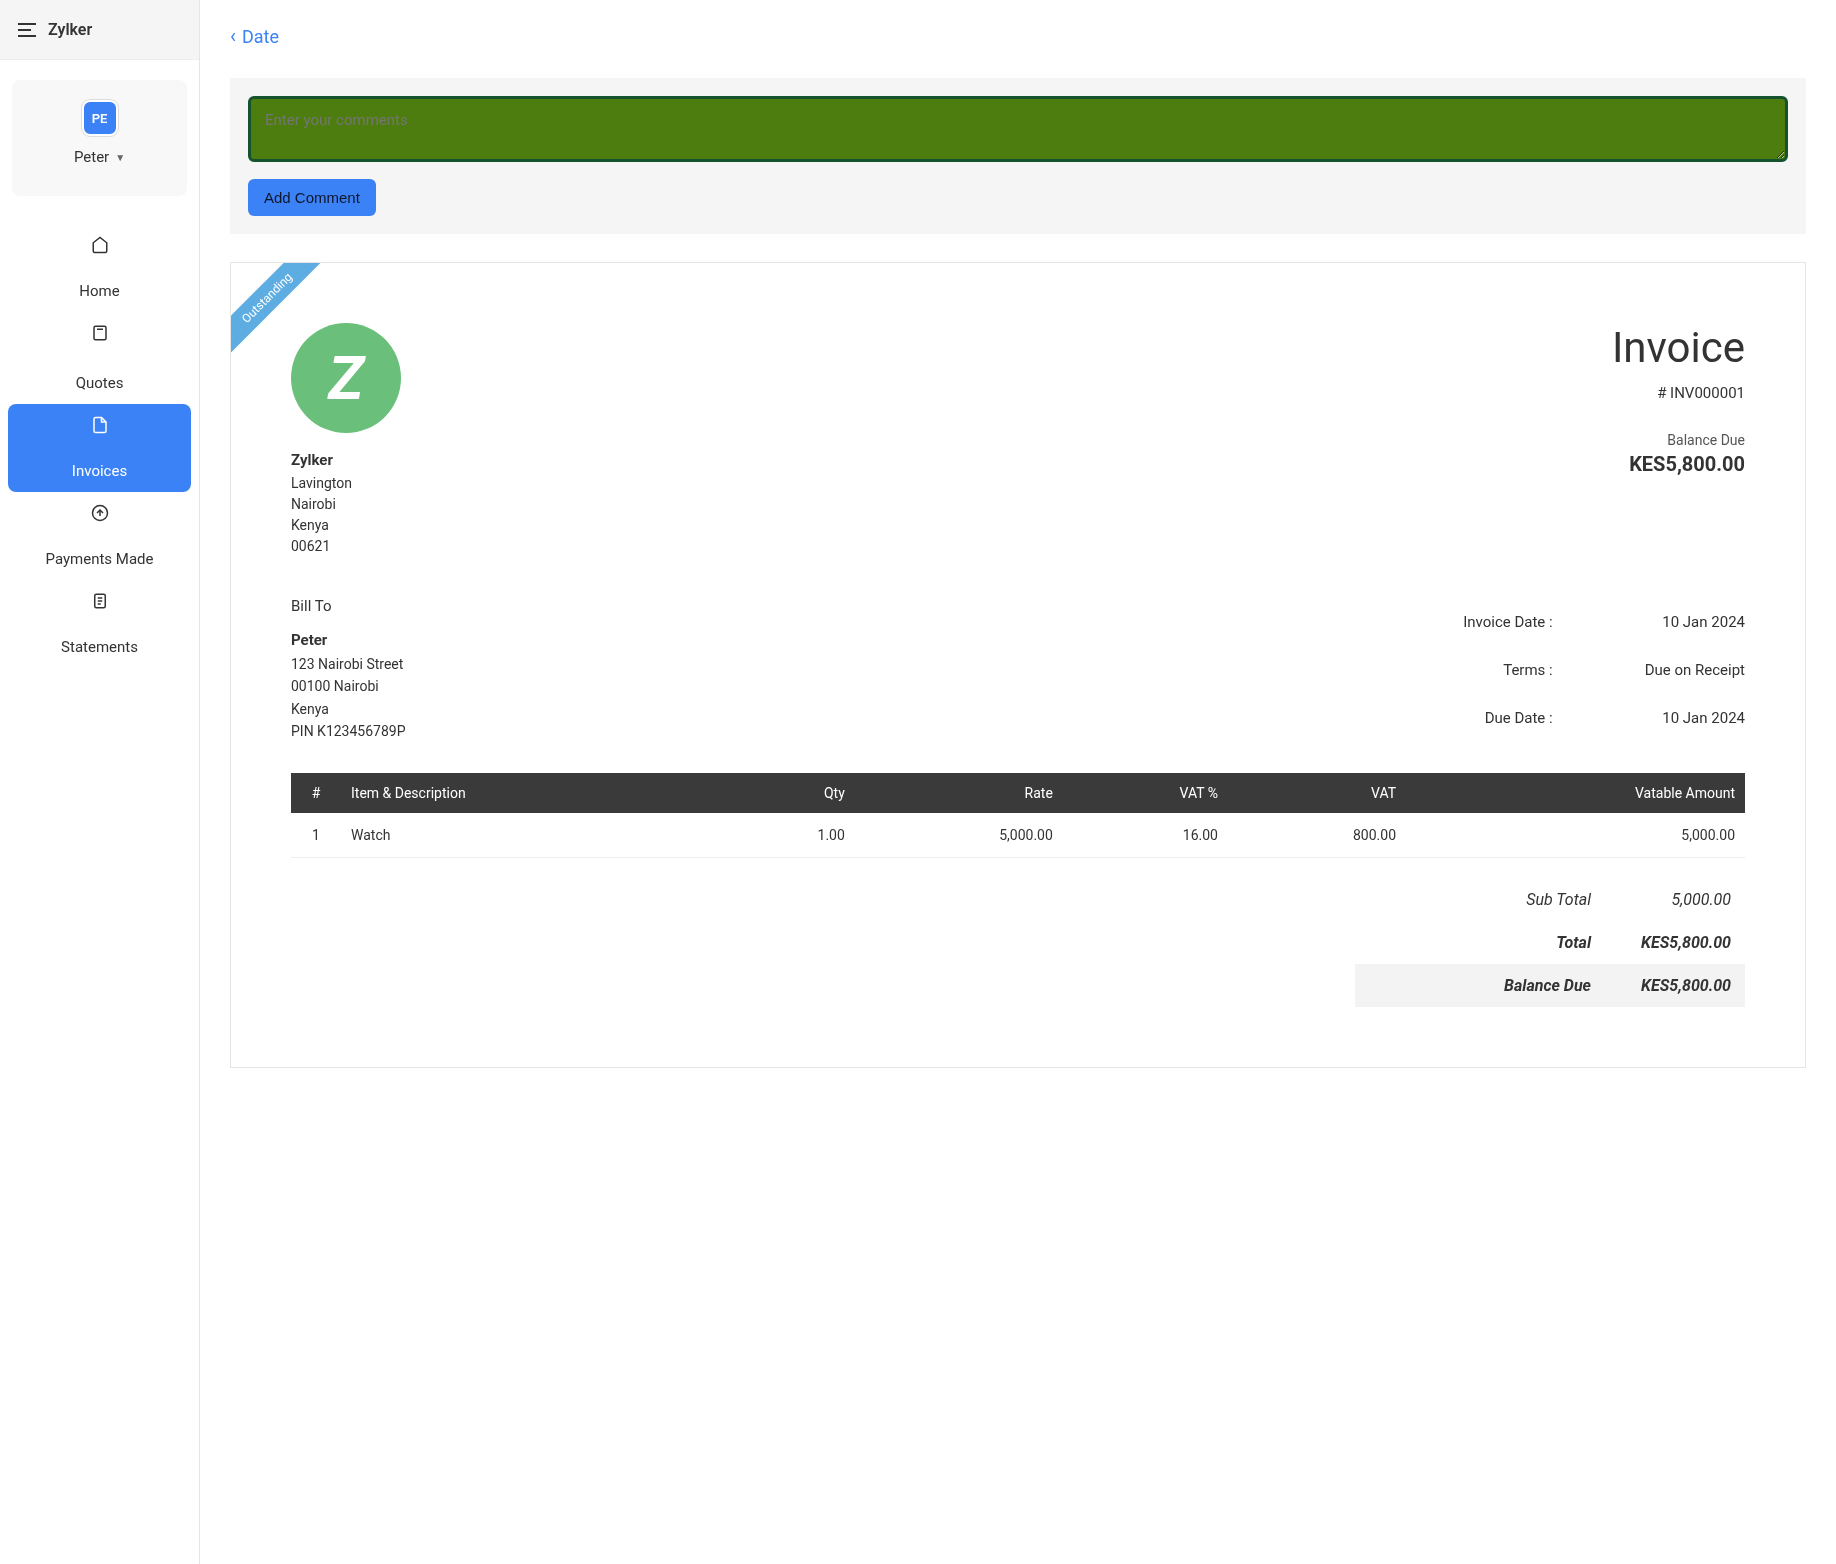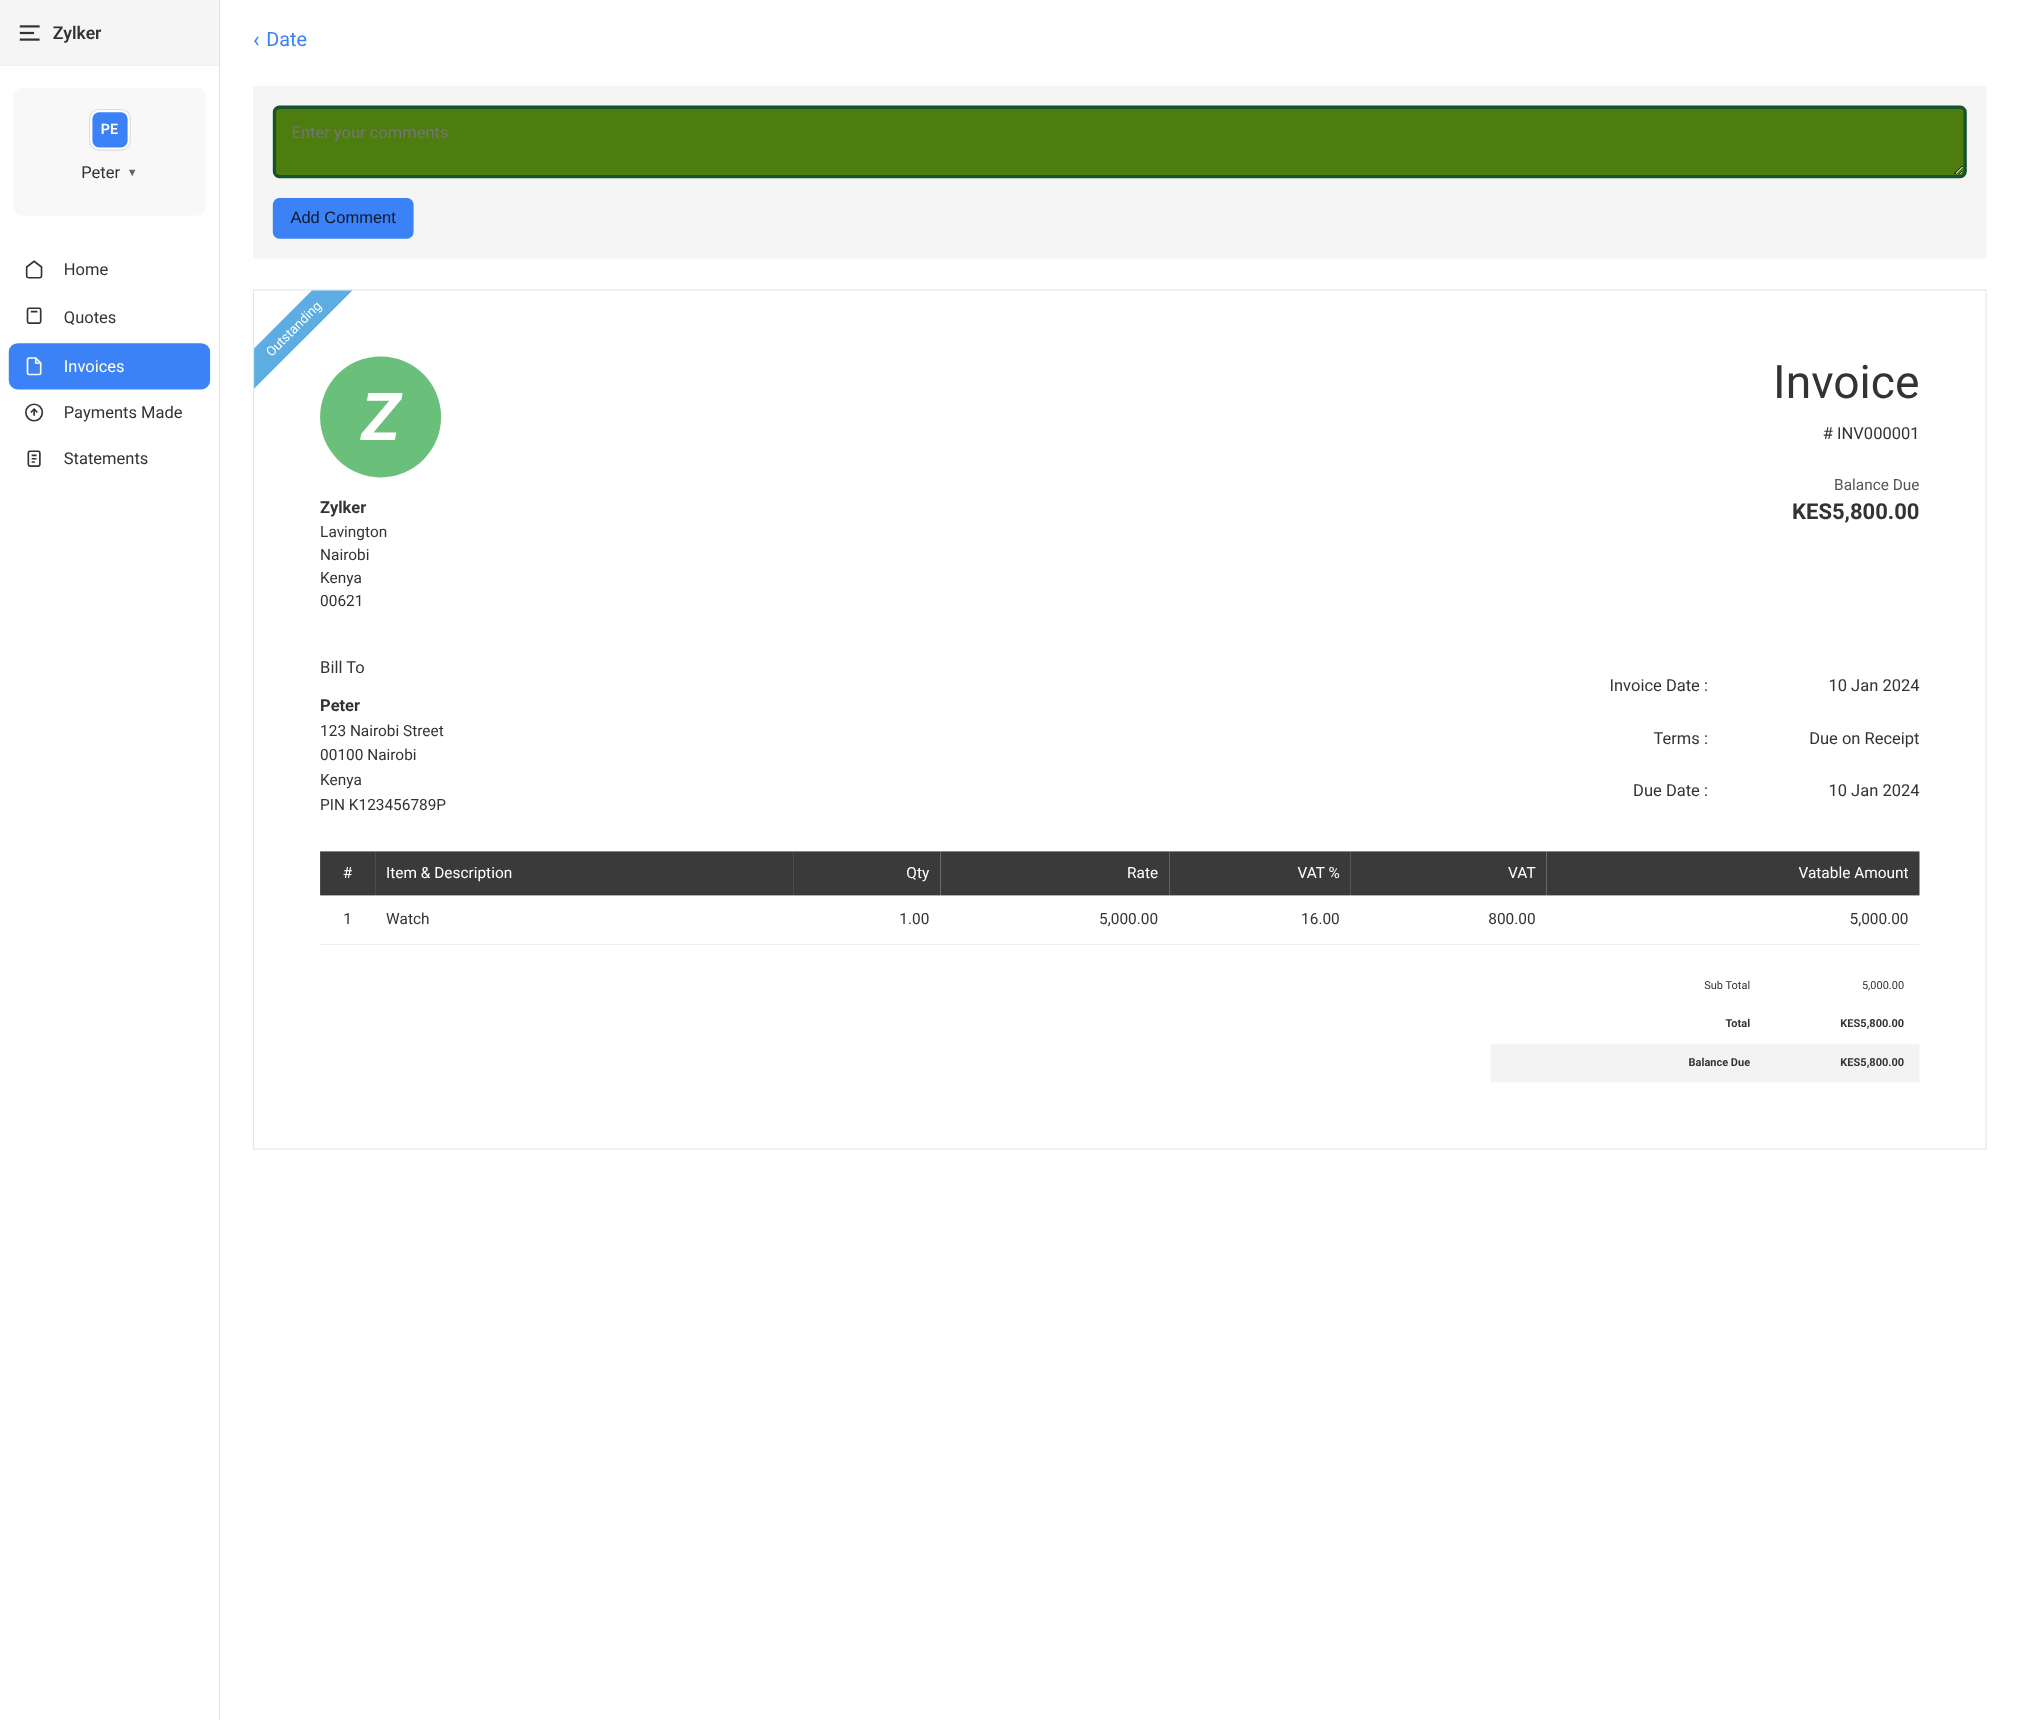--- a/index.html
+++ b/index.html
@@ -85,26 +85,27 @@
     .caret-down {
       font-size: 10px;
       color: #666;
     }
     .nav {
       padding: 8px;
     }
     .nav-item {
       display: flex;
       align-items: center;
-      gap: 18px;
+      gap: 28px;
       padding: 12px 14px;
       border-radius: 8px;
       cursor: pointer;
       color: #333;
       font-size: 15px;
+      flex-direction: column;
     }
     .nav-item.active {
       background: #3b82f6;
       color: #fff;
     }
     .nav-icon {
       width: 18px;
       height: 18px;
       display: flex;
       align-items: center;
@@ -329,21 +330,22 @@
     .items-table tbody td:nth-child(2) { text-align: left; }
     .totals {
       margin-top: 20px;
       margin-left: auto;
       width: 390px;
     }
     .total-row {
       display: flex;
       justify-content: center;
       padding: 12px 14px;
-      font-size: 10px;
+      font-size: 16px;
+      font-style: italic;
     }
     .total-row.bold {
       font-weight: 700;
     }
     .total-row.highlight {
       background: #f3f3f3;
       font-weight: 700;
     }
     .total-label {
       text-align: right;

